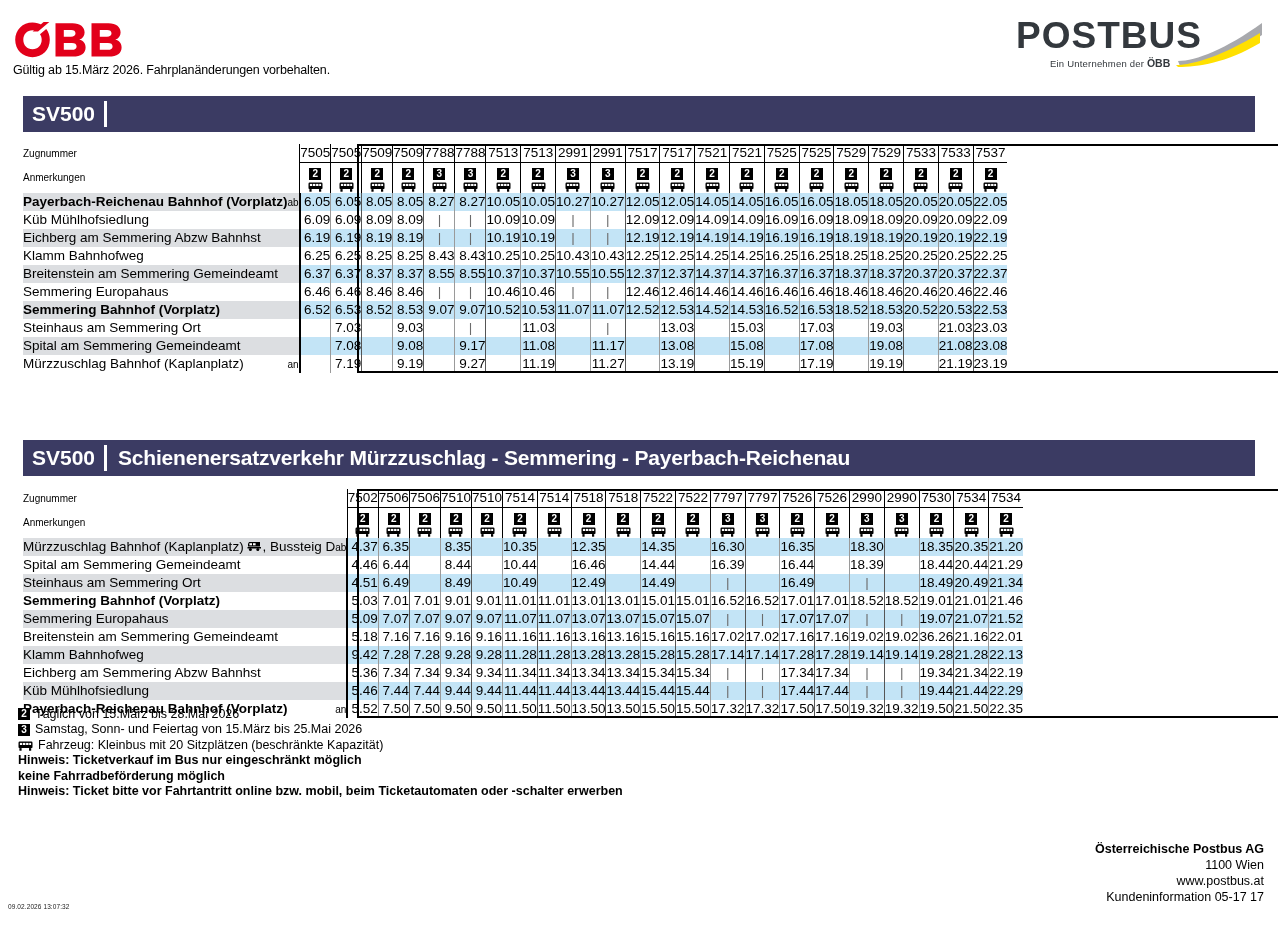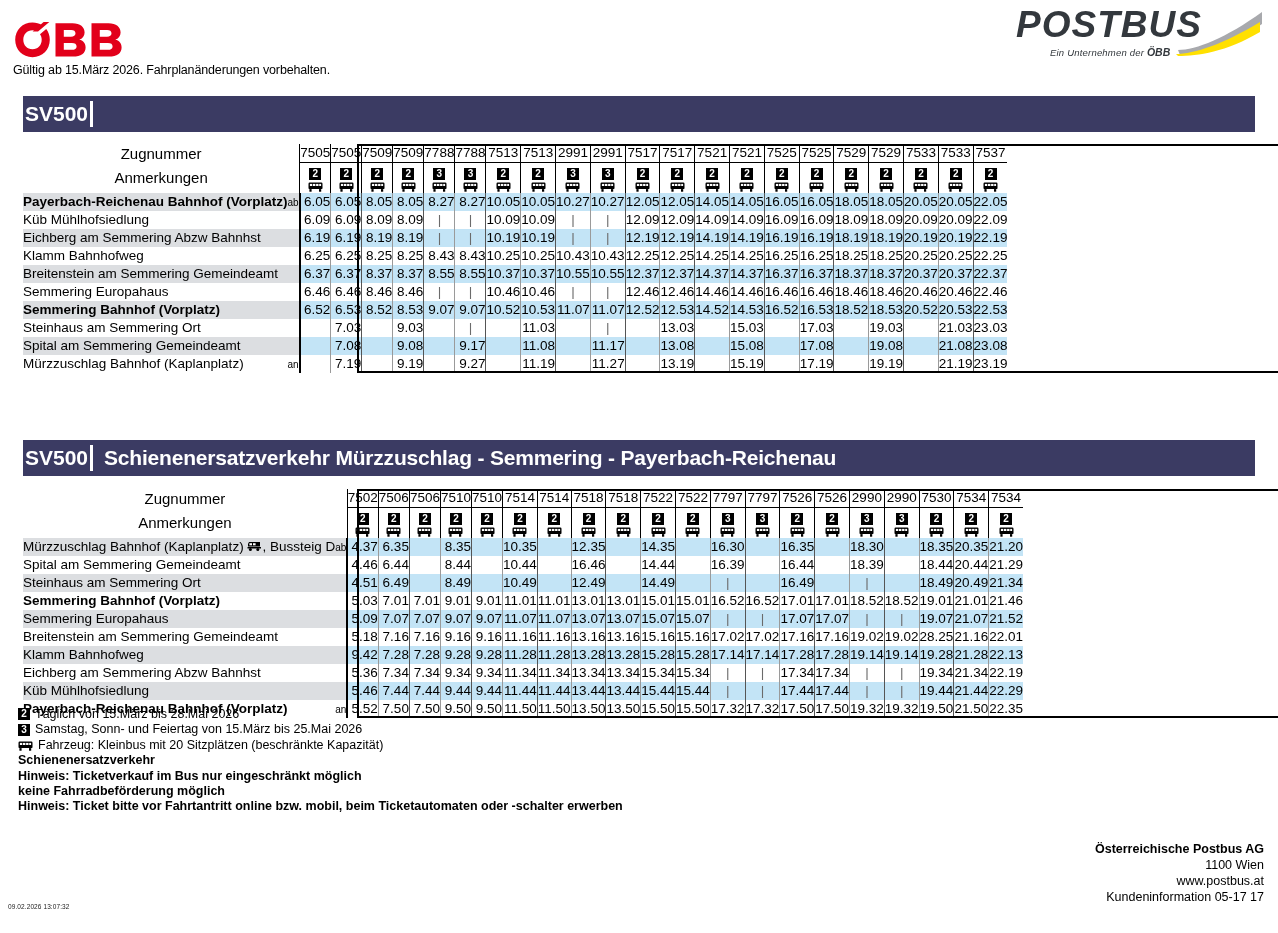--- a/index.html
+++ b/index.html
@@ -13,47 +13,47 @@
   .page{position:relative;width:1278px;height:933px;}
 
   
   .hdr{position:absolute;left:0;top:0;width:1278px;height:84px;}
   .oebb-logo{position:absolute;left:14px;top:22px;}
   .oebb-logo svg{display:block;}
   .validity{
     position:absolute;left:13px;top:63px;
     font-size:12.5px;letter-spacing:-0.15px;white-space:nowrap;
   }
-  .postbus{position:absolute;right:12px;top:4px;width:268px;height:54px;font-style:italic;}
+  .postbus{position:absolute;right:12px;top:15px;width:268px;height:54px;}
   .pb-word{position:absolute;left:18px;top:0px;font-size:37px;font-weight:bold;
     letter-spacing:1.0px;color:#33383d;font-family:"Liberation Sans", sans-serif;}
   .pb-sub{position:absolute;left:20px;top:42px;font-size:9.5px;color:#33383d;letter-spacing:0.2px;margin-left:32px;}
   .pb-sub b{font-size:10.5px;letter-spacing:0px;}
   .pb-swoosh{position:absolute;right:0px;top:6px;}
 
   
   .titlebar{
     position:absolute;left:23px;background:#3b3b63;color:#fff;
     height:36px;display:flex;align-items:center;box-sizing:border-box;
   }
   .tb-code{
-    width:67px;font-size:21px;font-weight:bold;text-align:center;
+    width:81px;font-size:21px;font-weight:bold;text-align:center;
     letter-spacing:0px;flex:0 0 auto;
   }
   .tb-sep{width:3px;background:#ffffff;height:26px;flex:0 0 auto;}
   .tb-name{
     padding-left:11px;font-size:21px;font-weight:bold;letter-spacing:-0.2px;
     white-space:nowrap;
   }
 
   
   .tt{position:absolute;border-collapse:collapse;table-layout:fixed;}
   .tt td,.tt th{padding:0;margin:0;font-weight:normal;}
   .lbl-zug,.lbl-anm{
-    text-align:center;padding-right:6px;font-size:15px;color:#000;
+    text-align:left;padding-right:6px;font-size:10px;color:#000;
     background:#fff;white-space:nowrap;
   }
   .lbl-anm{vertical-align:middle;}
   .zugnr{
     text-align:center;font-size:13.5px;background:#fff;
     border-left:1px solid #000;border-bottom:1px solid #000;
     height:18px;line-height:18px;
   }
   .anm{
     text-align:center;background:#fff;border-left:1px solid #000;
@@ -1223,21 +1223,21 @@
             <td class="tm">13.16</td>
             <td class="tm grp">13.16</td>
             <td class="tm">15.16</td>
             <td class="tm grp">15.16</td>
             <td class="tm">17.02</td>
             <td class="tm grp">17.02</td>
             <td class="tm">17.16</td>
             <td class="tm grp">17.16</td>
             <td class="tm">19.02</td>
             <td class="tm grp">19.02</td>
-            <td class="tm">28.25</td>
+            <td class="tm">36.26</td>
             <td class="tm grp">21.16</td>
             <td class="tm">22.01</td>
           </tr>
           <tr class="rowB">
             <td class="stop">Klamm Bahnhofweg</td>
             <td class="ab-an"></td>
             <td class="tm firstcol">9.42</td>
             <td class="tm">7.28</td>
             <td class="tm grp">7.28</td>
             <td class="tm">9.28</td>
@@ -1351,21 +1351,20 @@
             <rect x="1.9" y="1.9" width="2.4" height="2.1" fill="#fff"></rect>
             <rect x="5.0" y="1.9" width="2.4" height="2.1" fill="#fff"></rect>
             <rect x="8.1" y="1.9" width="2.4" height="2.1" fill="#fff"></rect>
             <rect x="11.2" y="1.9" width="1.9" height="2.1" fill="#fff"></rect>
             <rect x="1.4" y="7.1" width="2.2" height="2.6" fill="#000"></rect>
             <rect x="11.0" y="7.1" width="2.2" height="2.6" fill="#000"></rect>
           </svg>
         </span>
         <span class="txt">Fahrzeug: Kleinbus mit 20 Sitzplätzen (beschränkte Kapazität)</span>
       </div>
-      <div class="b">Schienenersatzverkehr</div>
       <div class="b">Hinweis: Ticketverkauf im Bus nur eingeschränkt möglich</div>
       <div class="b">keine Fahrradbeförderung möglich</div>
       <div class="b">Hinweis: Ticket bitte vor Fahrtantritt online bzw. mobil, beim Ticketautomaten oder -schalter erwerben</div>
     </div>
 
   <div class="footer" style="top:841px;">
     <div class="f1">Österreichische Postbus AG</div>
     <div>1100 Wien</div>
     <div>www.postbus.at</div>
     <div>Kundeninformation 05-17 17</div>

